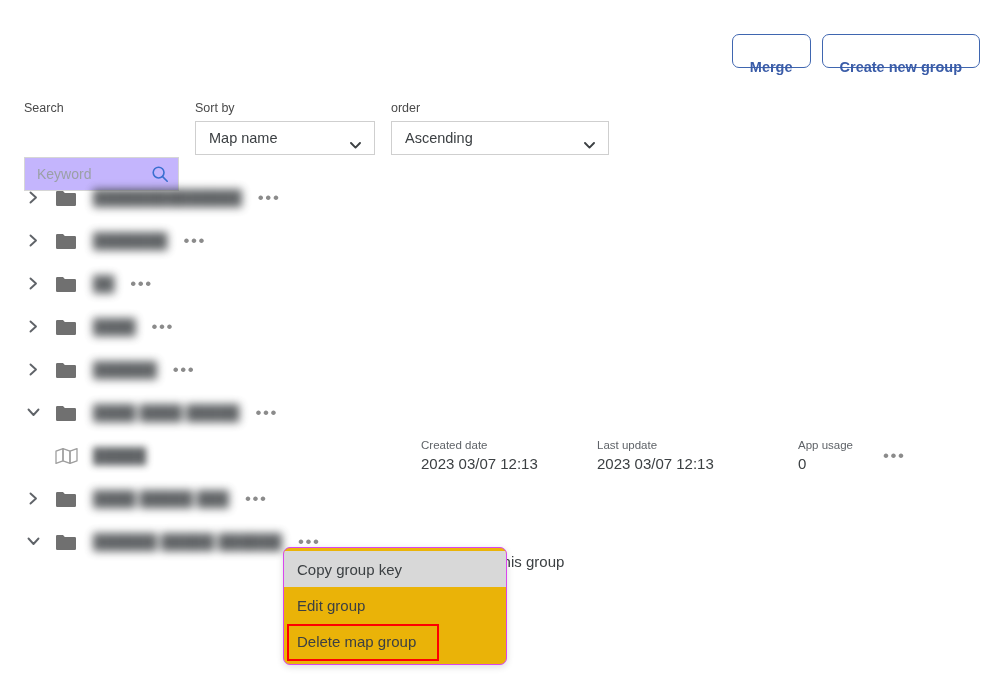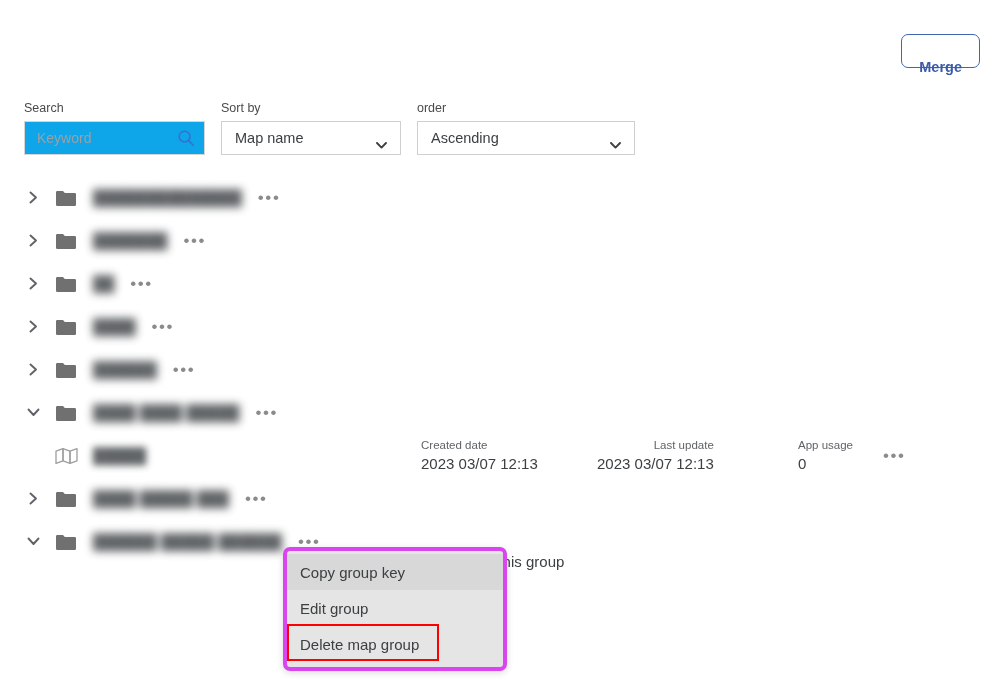--- a/index.html
+++ b/index.html
@@ -56,25 +56,26 @@
     flex-direction: column;
   }
   .field-label {
     font-size: 12.5px;
     color: #4a4a4a;
     margin-bottom: 5px;
     line-height: 15px;
   }
   .search-wrap {
     position: relative;
-    width: 181px;
+    width: 155px;
     height: 34px;
     border: 1px solid #d6d6d6;
-    background: #0ea5e9;
+    background: #c4b5fd;
     box-sizing: border-box;
+    margin-top: 36px;
   }
   .search-input {
     border: 0;
     outline: 0;
     width: 140px;
     height: 32px;
     padding: 0 0 0 12px;
     font-family: "Liberation Sans", sans-serif;
     font-size: 14px;
     color: #3c4043;
@@ -178,21 +179,21 @@
     color: #5f6368;
     line-height: 13px;
   }
   .meta-value {
     font-size: 15px;
     color: #3c4043;
     line-height: 20px;
     margin-top: 2px;
   }
   .meta.created { left: 421px; }
-  .meta.updated { left: 597px; text-align: right; }
+  .meta.updated { left: 597px; }
   .meta.usage   { left: 770px; margin-left: 28px; }
   .row-dots-right {
     position: absolute;
     left: 881px;
     top: 50%;
     transform: translateY(-50%);
     color: #8b8b8b;
     font-size: 17px;
     letter-spacing: 1.6px;
     line-height: 10px;
@@ -209,22 +210,22 @@
     color: #3c4043;
     white-space: nowrap;
   }
 
   
   .ctx-menu {
     position: absolute;
     left: 283px;
     top: 547px;
     width: 224px;
-    background: #e5e5e5;
-    border: 4px solid #d946ef;
+    background: #eab308;
+    border: 1px solid #d946ef;
     border-radius: 7px;
     box-shadow: 0 2px 7px rgba(0,0,0,.14);
     padding: 3px 0 5px 0;
     box-sizing: border-box;
     overflow: hidden;
     z-index: 20;
   }
   .ctx-item {
     height: 36px;
     display: flex;
@@ -247,20 +248,21 @@
     box-sizing: border-box;
     z-index: 30;
     pointer-events: none;
   }
 </style>
 </head>
 <body>
 
 <div class="action-bar">
   <button class="btn-outline">Merge</button>
+  <button class="btn-outline">Create new group</button>
 </div>
 
 <div class="filters">
 
   <div class="field">
     <div class="field-label">Search</div>
     <div class="search-wrap">
       <input class="search-input" type="text" placeholder="Keyword" style="">
       <span class="search-icon">
         <svg width="18" height="18" viewBox="0 0 18 18">

